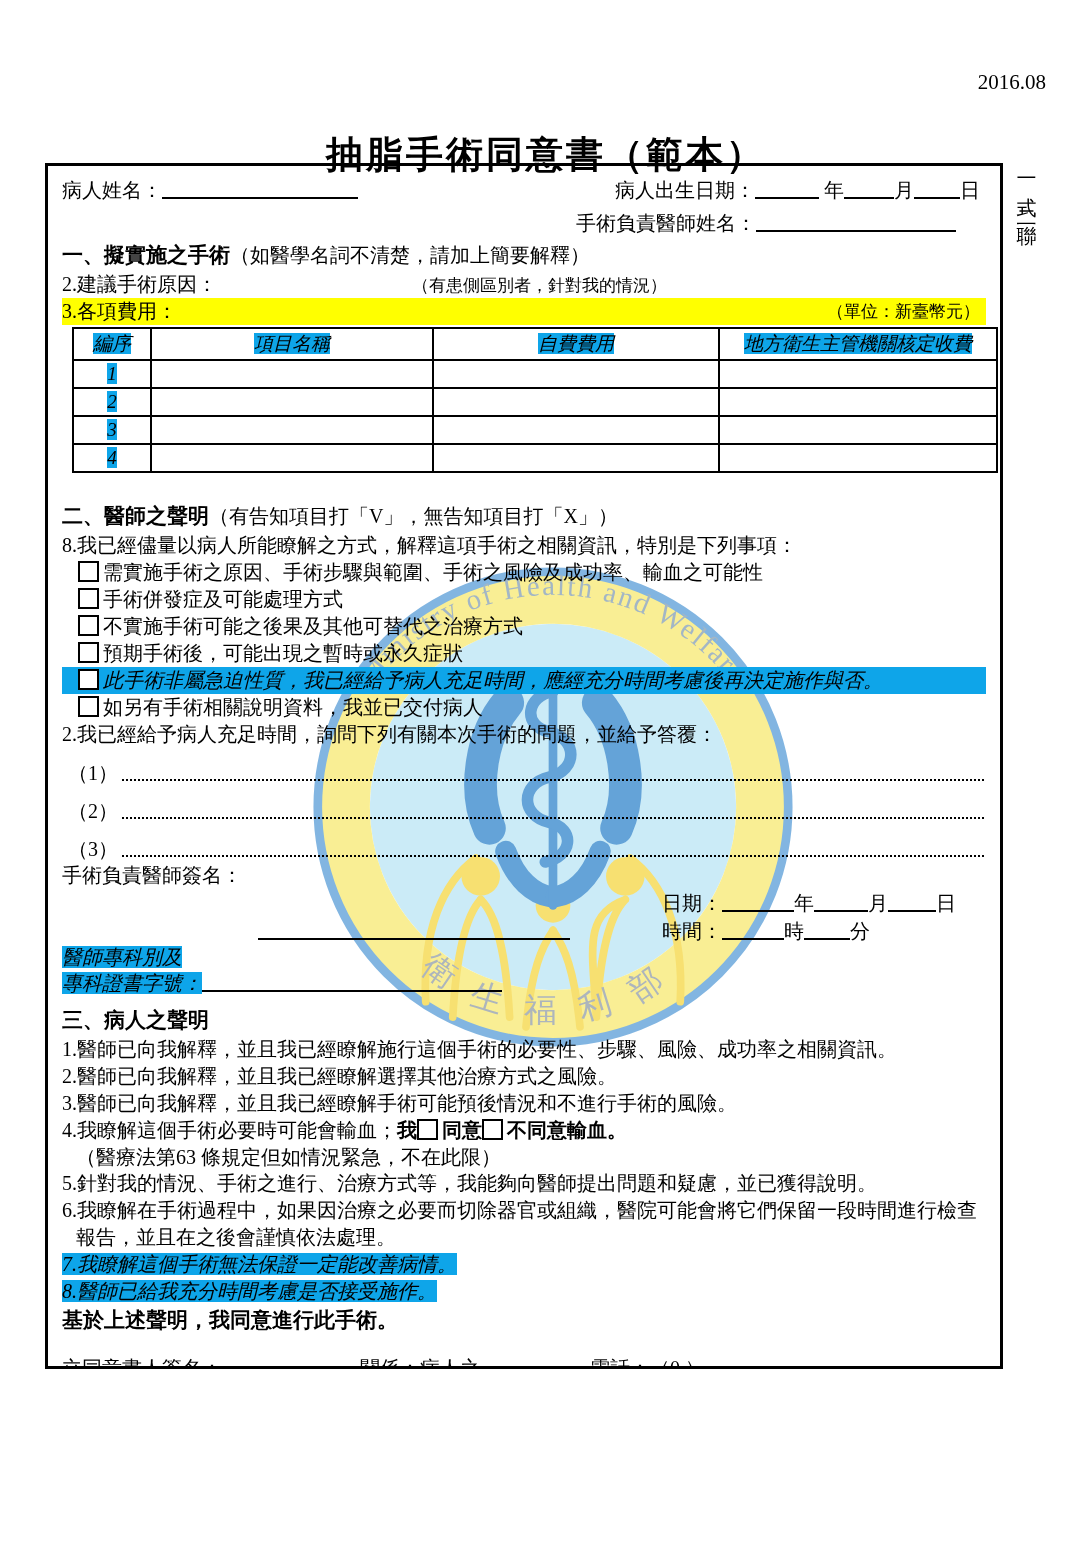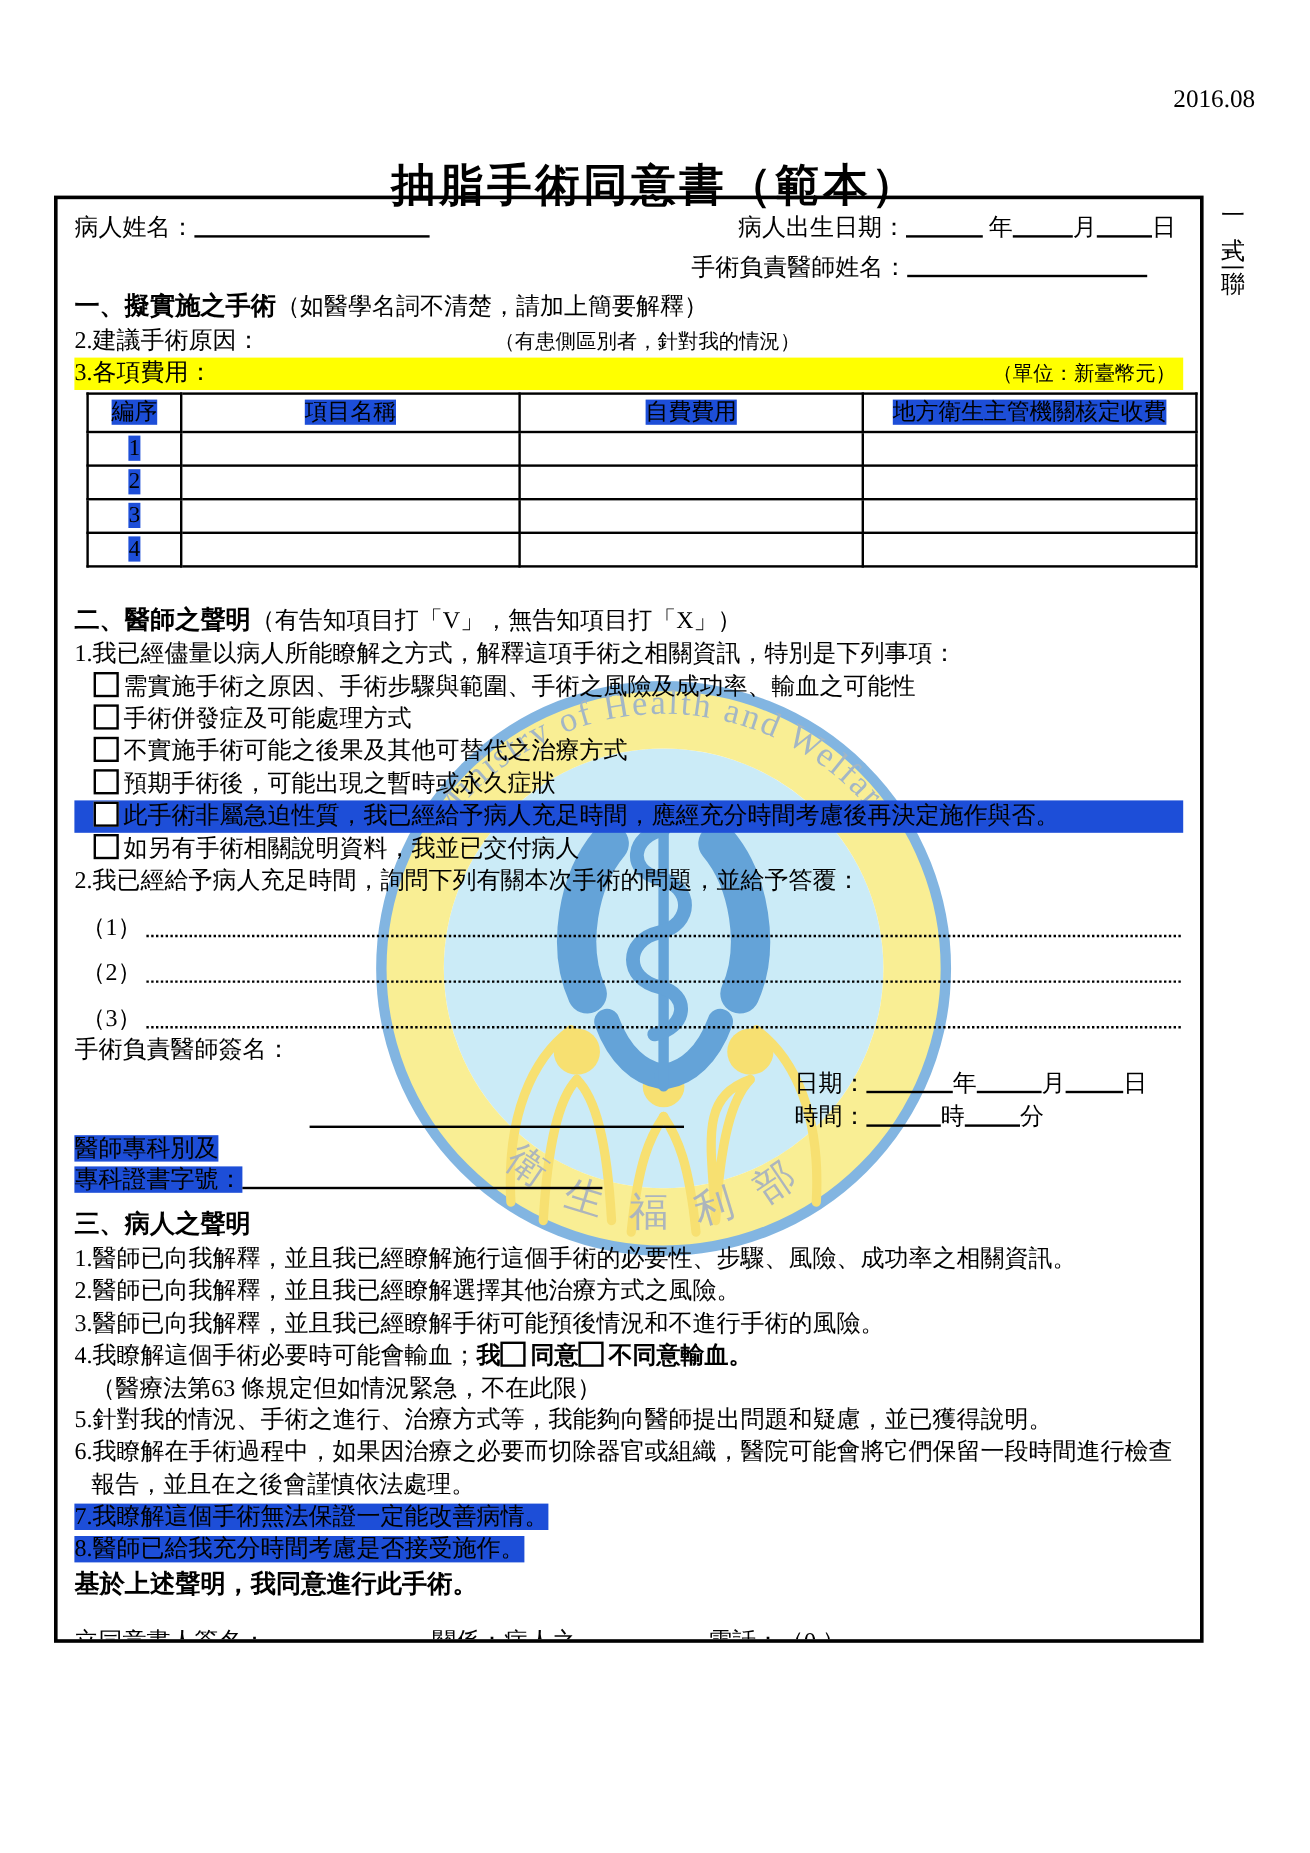--- a/index.html
+++ b/index.html
@@ -17,21 +17,21 @@
     border:3px solid #000;box-sizing:border-box;padding:8px 14px 0 14px;overflow:hidden;}
   .wm{position:absolute;left:264px;top:400px;width:482px;height:482px;z-index:0;opacity:.95;}
   .content{position:relative;z-index:1;}
   .l{height:27px;line-height:27px;font-size:20px;white-space:nowrap;}
   .l33{height:33px;line-height:33px;}
   .l31{height:31px;line-height:31px;}
   .sech{font-weight:bold;font-size:21px;}
   .sechnote{font-weight:normal;font-size:20px;}
   .note{font-size:17px;}
   .ul{display:inline-block;border-bottom:2px solid #000;height:18px;vertical-align:-2px;}
-  .hl{background:#1d4ed8;}
+  .hl{background:#0ea5e9;font-style:italic;}
   .hlband{background:#ffff00;display:flex;justify-content:space-between;align-items:center;}
   .cbx{display:inline-block;width:17px;height:17px;border:2px solid #000;background:#fff;
     vertical-align:-3px;margin-right:4px;box-sizing:content-box;}
   .cbline{padding-left:16px;height:27px;line-height:27px;font-size:20px;white-space:nowrap;}
   .twocol{display:flex;}
   table.fee{border-collapse:collapse;margin:2px 0 0 10px;table-layout:fixed;width:924px;}
   table.fee td,table.fee th{border:2.5px solid #000;padding:0;font-weight:normal;
     font-size:19px;text-align:center;height:26px;line-height:26px;overflow:hidden;}
   table.fee th{height:30px;line-height:30px;}
   .ansrow{display:flex;align-items:flex-end;height:38px;font-size:20px;padding-left:6px;}
@@ -168,21 +168,21 @@
         <td></td>
         <td></td>
       </tr>
     </tbody>
       </table>
 
     <div class="l l31" style="margin-top:28px">
       <span class="sech">二、醫師之聲明</span><span class="sechnote">（有告知項目打「V」，無告知項目打「X」）</span>
     </div>
     <div class="l">
-      <span>1.我已經儘量以病人所能瞭解之方式，解釋這項手術之相關資訊，特別是下列事項：</span>
+      <span>8.我已經儘量以病人所能瞭解之方式，解釋這項手術之相關資訊，特別是下列事項：</span>
     </div>
     <div class="cbline">
       <span class="cbx"></span><span>需實施手術之原因、手術步驟與範圍、手術之風險及成功率、輸血之可能性</span>
     </div>
     <div class="cbline">
       <span class="cbx"></span><span>手術併發症及可能處理方式</span>
     </div>
     <div class="cbline">
       <span class="cbx"></span><span>不實施手術可能之後果及其他可替代之治療方式</span>
     </div>

